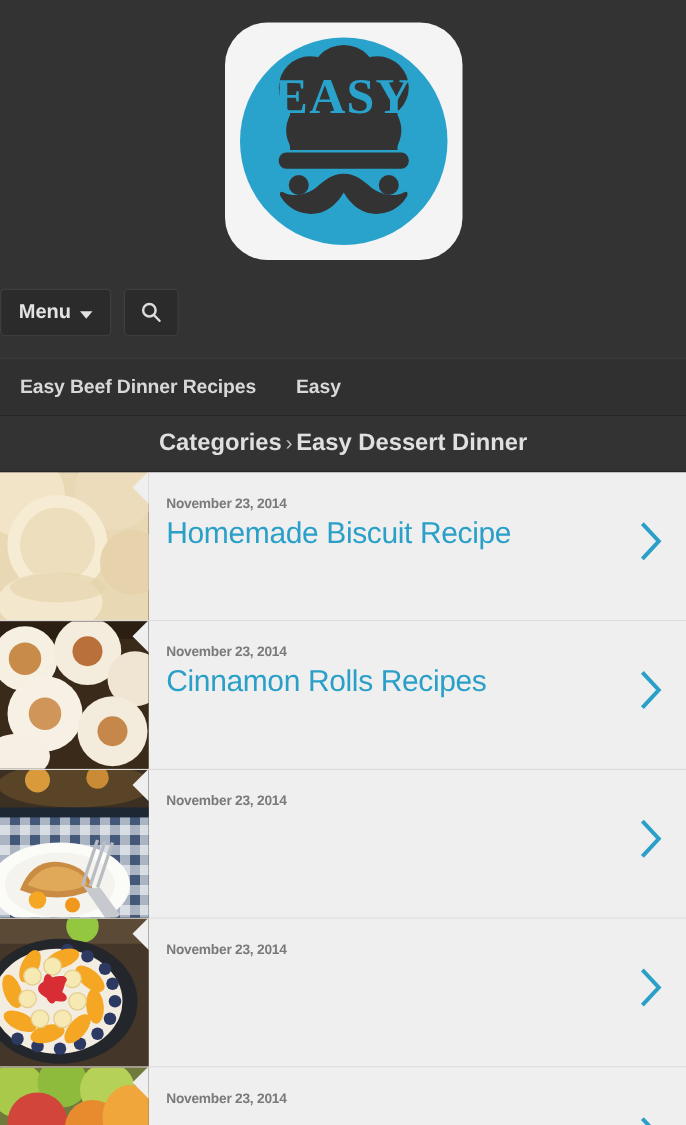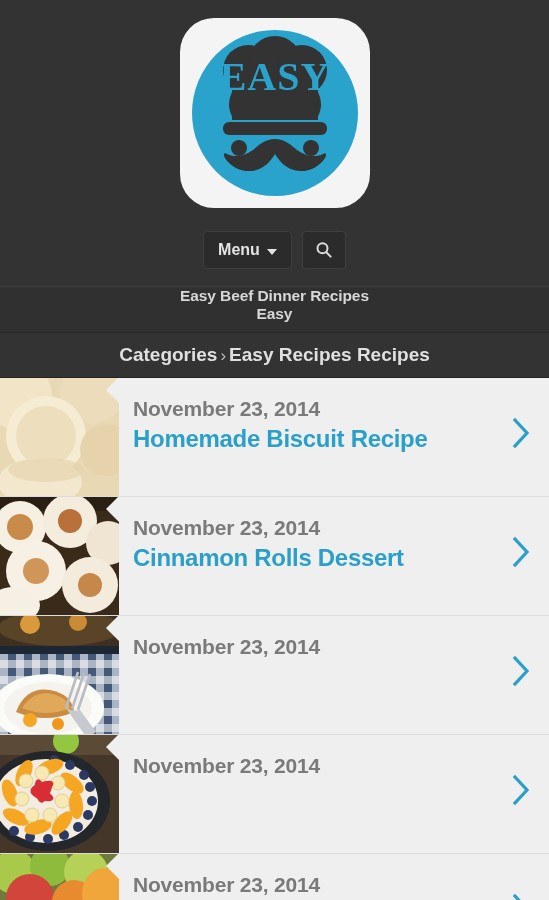--- a/index.html
+++ b/index.html
@@ -42,21 +42,21 @@
     background: #29a3cc;
     position: relative;
     overflow: hidden;
   }
 
   .logo-svg { display: block; width: 166px; height: 166px; }
 
   
   .btn-row {
     display: flex;
-    justify-content: center;
+    justify-content: flex-start;
     align-items: center;
     gap: 10px;
     margin-top: 23px;
     padding-bottom: 17px;
   }
 
   .btn {
     background: #2b2b2b;
     border: 1px solid #3e3e3e;
     border-radius: 4px;
@@ -94,21 +94,20 @@
   
   .nav-strip {
     background: #303030;
     border-top: 1px solid #3d3d3d;
     border-bottom: 1px solid #272727;
     height: 47px;
     display: flex;
     align-items: center;
     overflow: hidden;
     white-space: nowrap;
-    flex-direction: column;
   }
 
   .nav-item {
     color: #d8d8d8;
     font-size: 15.5px;
     font-weight: bold;
     padding: 0 16px;
     flex: 0 0 auto;
     cursor: pointer;
     letter-spacing: -0.1px;
@@ -178,30 +177,30 @@
   }
 
   .row-body {
     flex: 1 1 auto;
     padding: 19px 0 0 14px;
     min-width: 0;
   }
 
   .row-date {
     color: #7a7a7a;
-    font-size: 21px;
+    font-size: 11px;
     font-weight: bold;
     letter-spacing: -0.2px;
     margin-bottom: 4px;
   }
 
   .row-title {
     color: #2aa0c9;
     font-size: 24px;
-    font-weight: bold;
+    font-weight: normal;
     letter-spacing: -0.3px;
     white-space: nowrap;
   }
 
   .row-chev {
     flex: 0 0 56px;
     display: flex;
     align-items: center;
     justify-content: center;
     padding-bottom: 8px;
@@ -267,21 +266,21 @@
   </div>
 </div>
 
 <div class="nav-strip">
   <div class="nav-item">Easy Beef Dinner Recipes</div>
   <div class="nav-item">Easy</div>
 </div>
 
 <div class="crumb-band">
   <div class="crumb">
-    <span>Categories</span><span class="crumb-sep">›</span><span>Easy Recipes Recipes</span>
+    <span>Categories</span><span class="crumb-sep">›</span><span>Easy Dessert Dinner</span>
   </div>
 </div>
 
 <div class="list">
 
   <div class="row">
     <div class="thumb">
       <svg viewBox="0 0 119 119" preserveAspectRatio="none">
         <rect width="119" height="119" fill="#e8d8b4"></rect>
         <circle cx="18" cy="18" r="34" fill="#f2e4c6"></circle>
@@ -318,21 +317,21 @@
         <circle cx="36" cy="74" r="30" fill="#f7f1e5"></circle>
         <circle cx="36" cy="74" r="13" fill="#d09659"></circle>
         <circle cx="90" cy="88" r="28" fill="#f3ebdb"></circle>
         <circle cx="90" cy="88" r="12" fill="#c5884a"></circle>
         <ellipse cx="14" cy="108" rx="26" ry="18" fill="#f6f0e4"></ellipse>
       </svg>
       <div class="notch"></div>
     </div>
     <div class="row-body">
       <div class="row-date">November 23, 2014</div>
-      <div class="row-title">Cinnamon Rolls Dessert</div>
+      <div class="row-title">Cinnamon Rolls Recipes</div>
     </div>
     <div class="row-chev">
       <svg class="chev-svg" viewBox="0 0 22 34">
         <polyline points="5,4 17,17 5,30" fill="none" stroke="#2aa0c9" stroke-width="3.2" stroke-linecap="square" stroke-linejoin="miter"></polyline>
       </svg>
     </div>
   </div>
 
   <div class="row">
     <div class="thumb">

